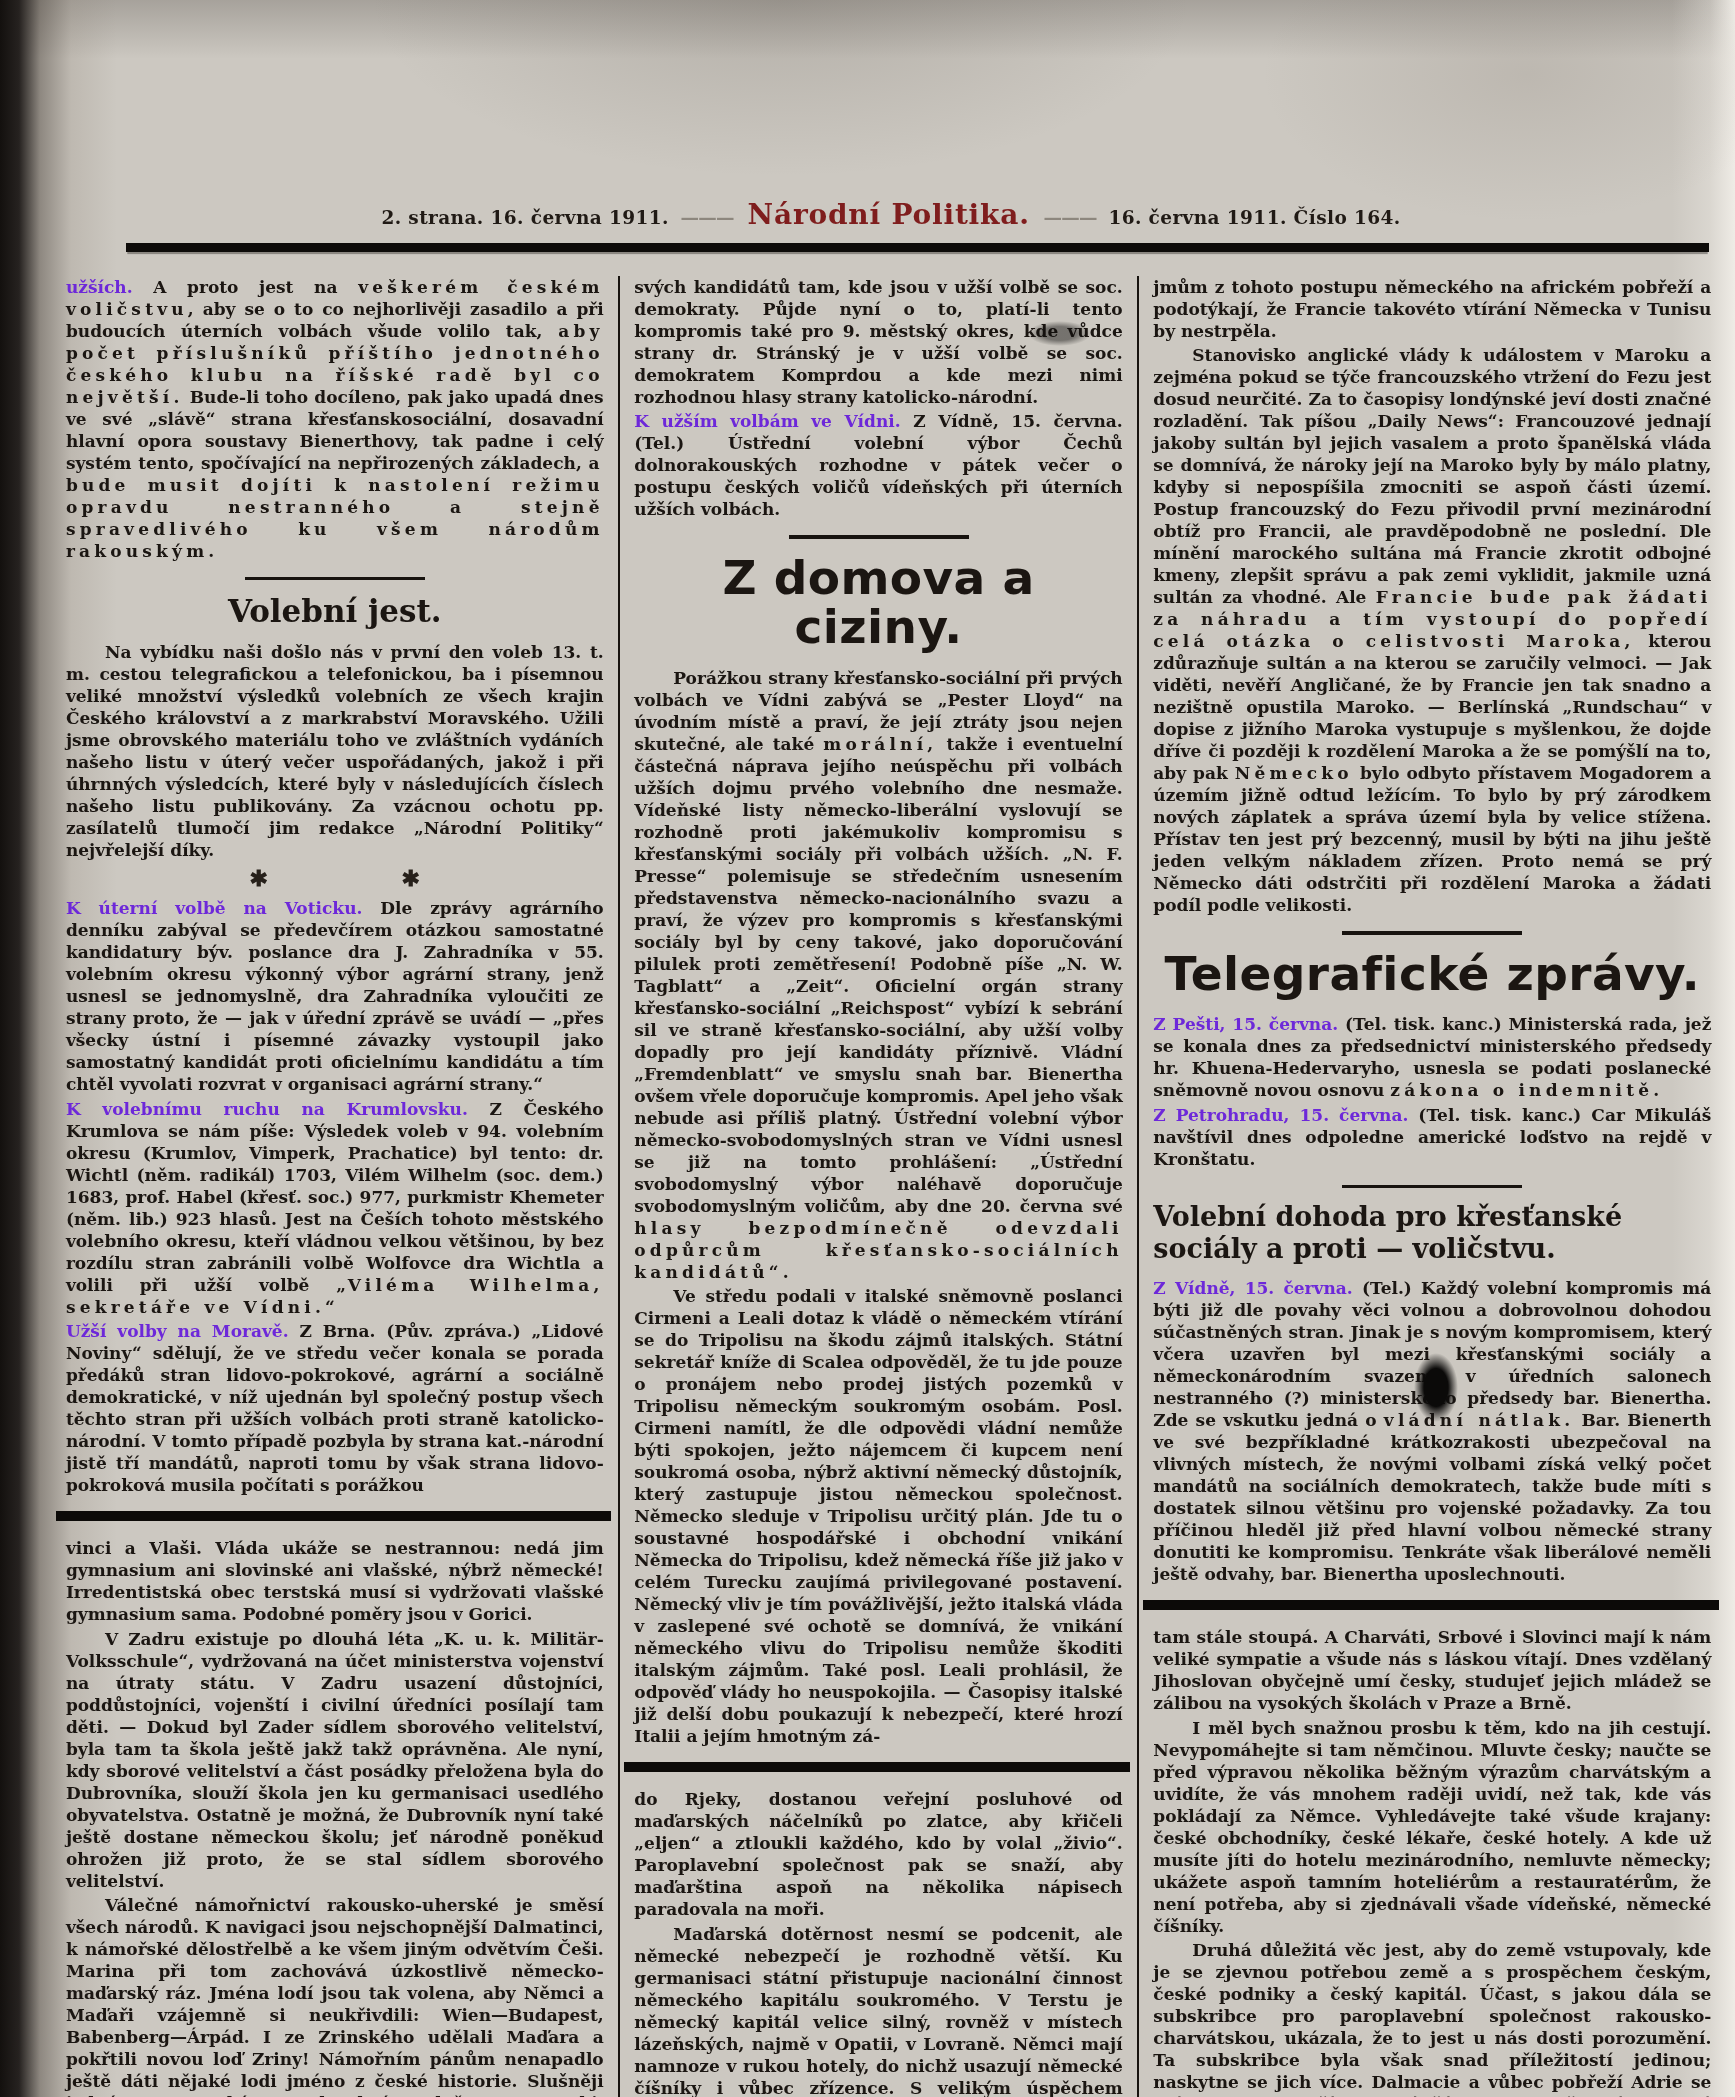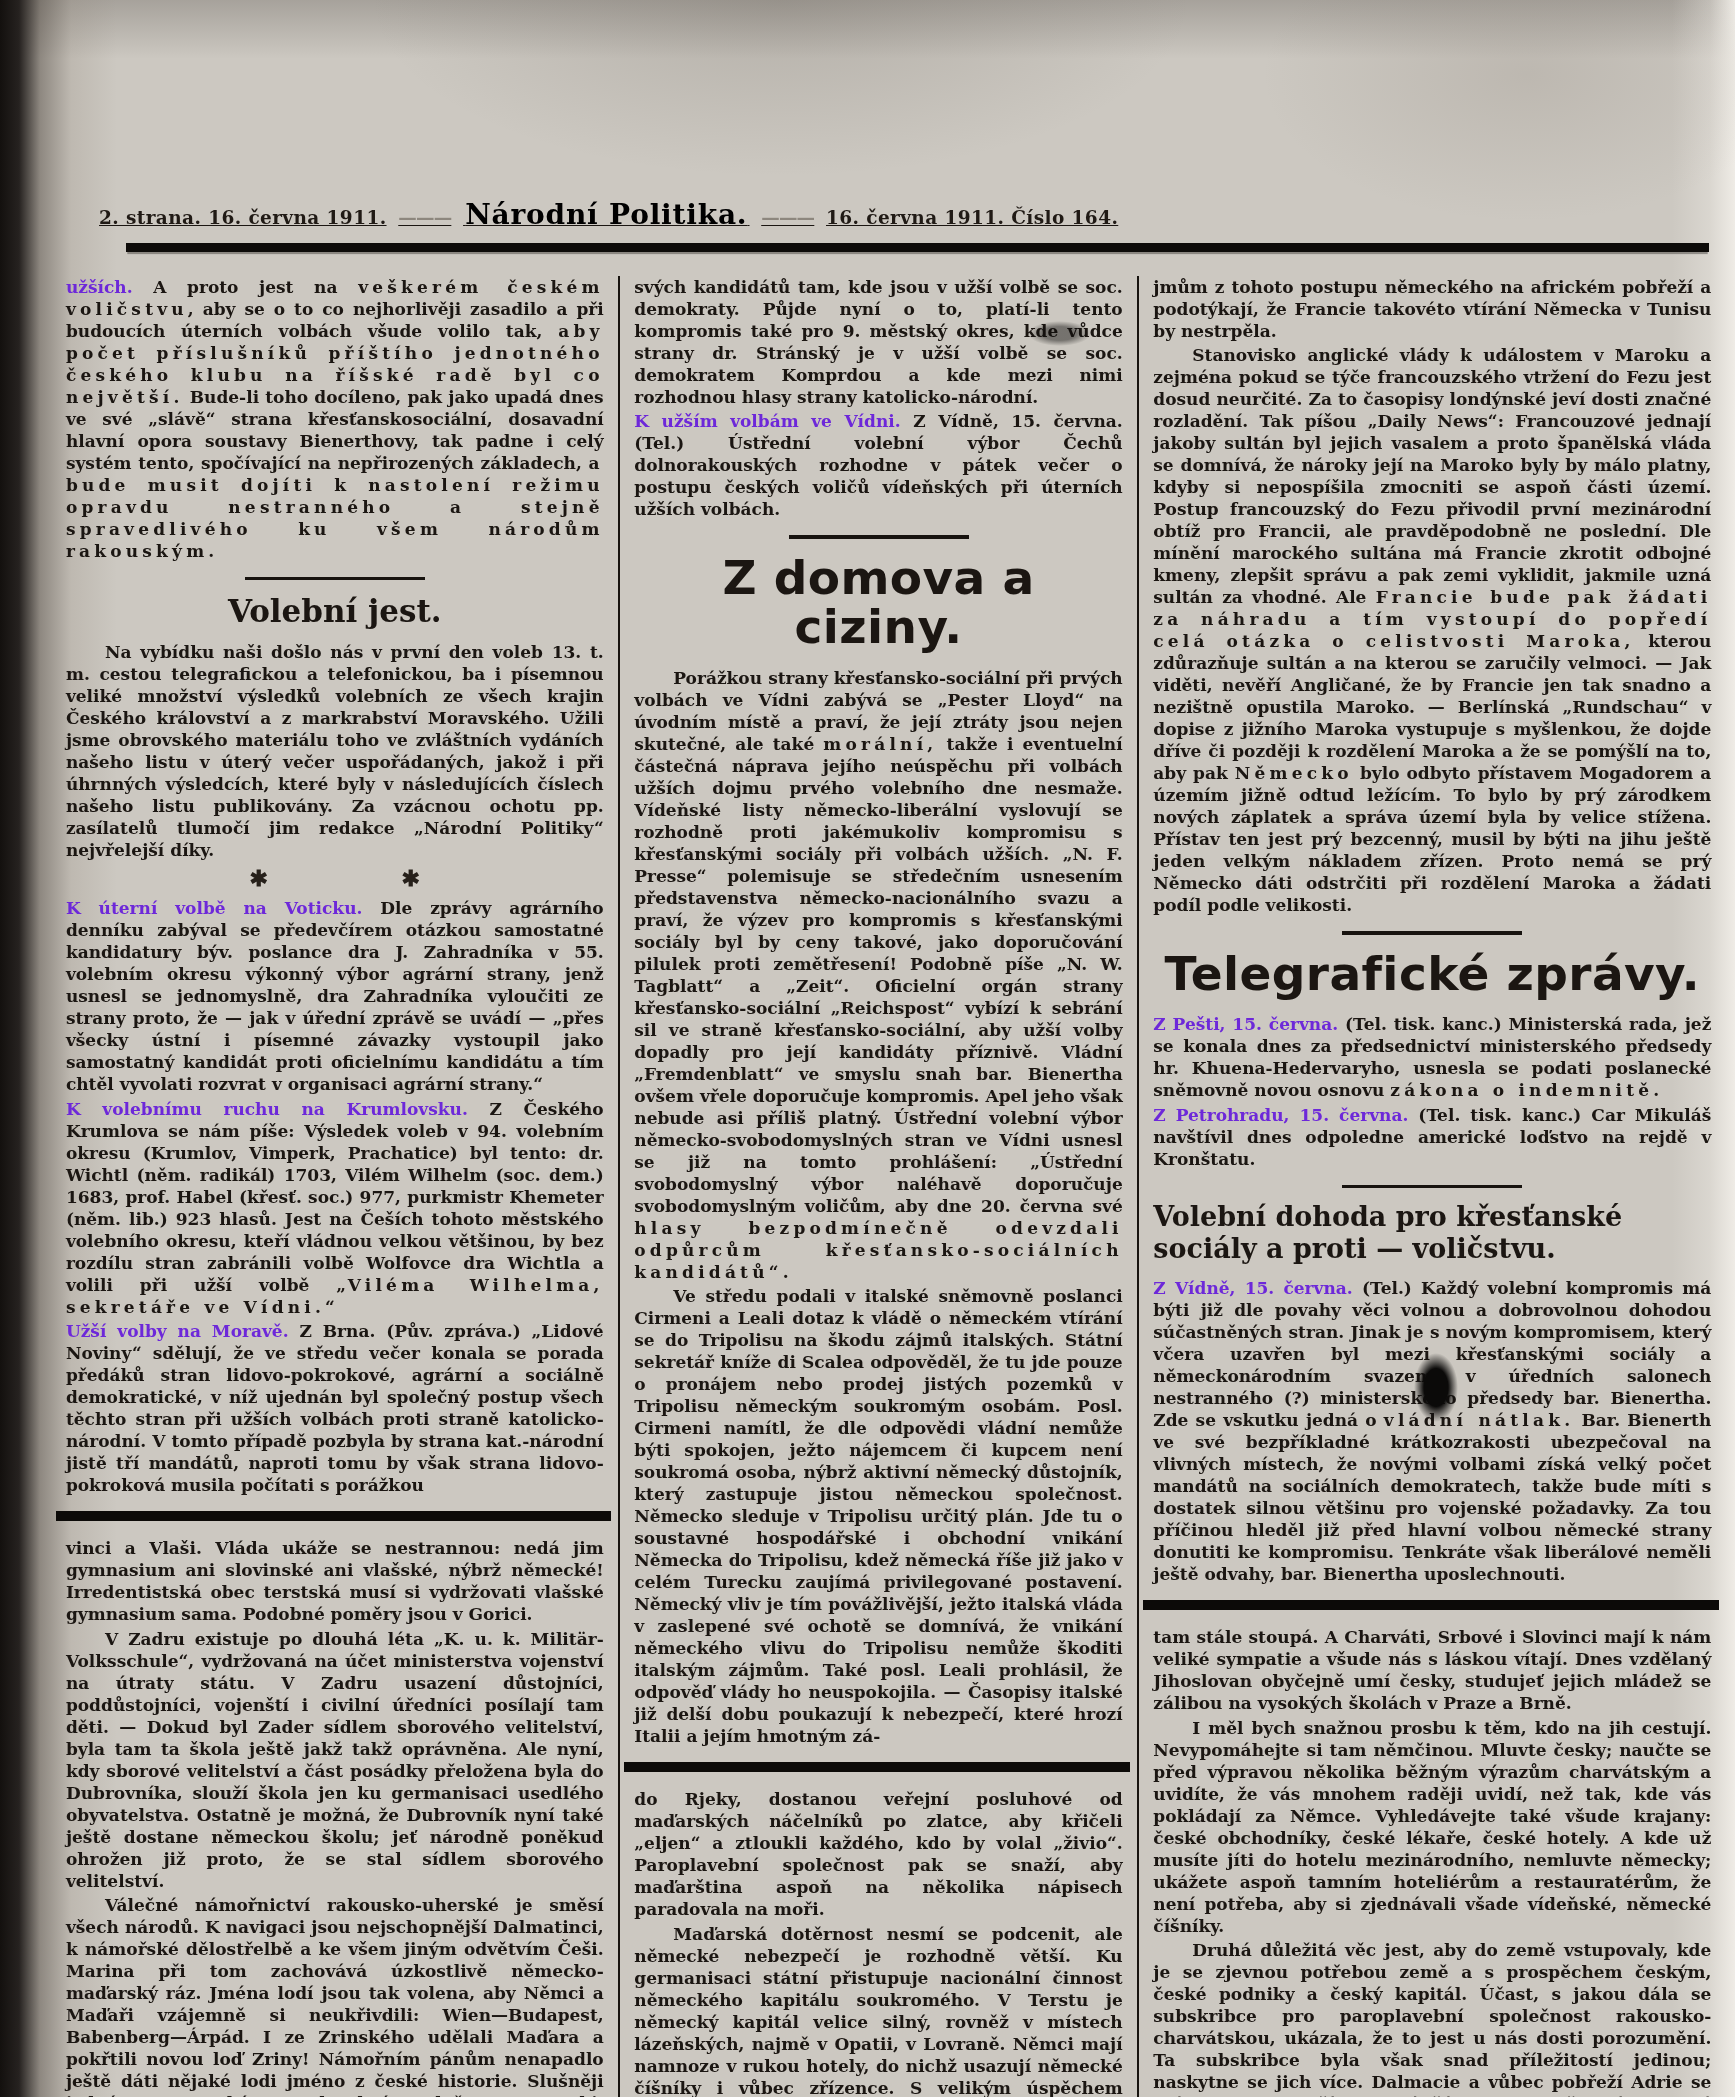--- a/index.html
+++ b/index.html
@@ -12,26 +12,25 @@
       radial-gradient(ellipse 378px 210px at 88% 3%, rgba(120,110,100,.18), transparent 70%),
       radial-gradient(ellipse 294px 378px at 0% 100%, rgba(40,36,32,.35), transparent 70%),
       linear-gradient(90deg,#13100e 0px,#262220 19px, rgba(80,72,64,.5) 40px, rgba(140,130,118,.22) 71px, rgba(140,130,118,0) 117px),
       linear-gradient(270deg,#efece6 0px, rgba(239,236,230,.4) 25px, rgba(239,236,230,0) 63px),
       linear-gradient(180deg, rgba(70,64,58,.28) 0px, rgba(70,64,58,0) 59px),
       #ccc8c1;
   }
   .page{position:relative;width:100%;height:100%;}
   
   .masthead{
-    display:flex;justify-content:flex-start;align-items:baseline;
+    display:flex;justify-content:center;align-items:baseline;
     margin:201px 52px 0 99px;
-    text-decoration:underline;
   }
   .mast-left,.mast-right{font:bold 18.5px/1 "DejaVu Serif",serif;letter-spacing:0.4px;color:#201a15;}
-  .mast-center{font:bold 28px/1 "DejaVu Serif",serif;letter-spacing:0.8px;color:#000000;}
+  .mast-center{font:bold 28px/1 "DejaVu Serif",serif;letter-spacing:0.8px;color:#7f1d1d;}
   .flourish{color:#8d877e;font:bold 18.5px/1 "DejaVu Serif",serif;letter-spacing:-0.8px;margin:0 11.7px;}
   .masthead-rule{
     height:8.4px;background:#0d0b09;margin:14.3px 26px 0 126px;
     box-shadow:0 3.4px 0 -1.3px rgba(13,11,9,.35);
   }
   
   .columns{display:flex;align-items:stretch;margin:24px 11px 0 60px;}
   .column{box-sizing:border-box;font:bold 17px/22px "DejaVu Serif",serif;text-align:justify;}
   .col-1{width:558px;padding:0 14.3px 0 5.9px;}
   .col-2{width:519px;padding:0 14.3px;border-left:2.1px solid #17130f;}

